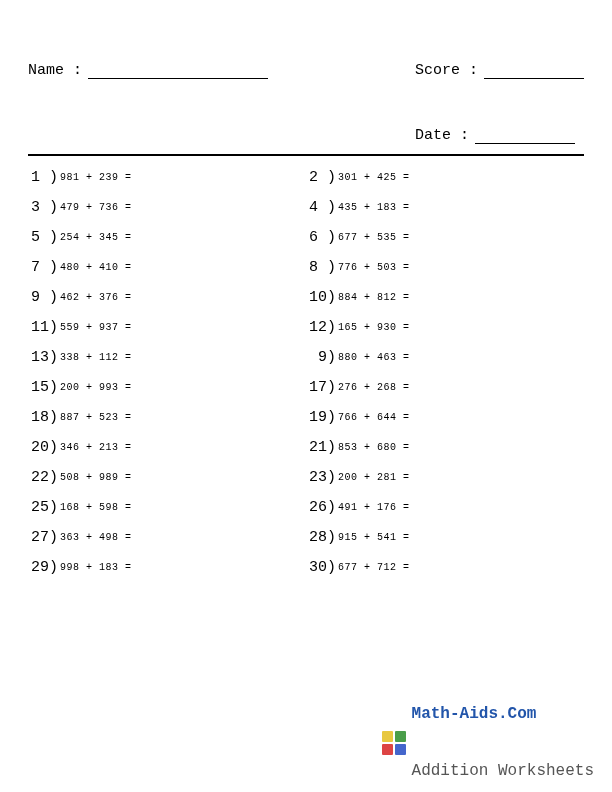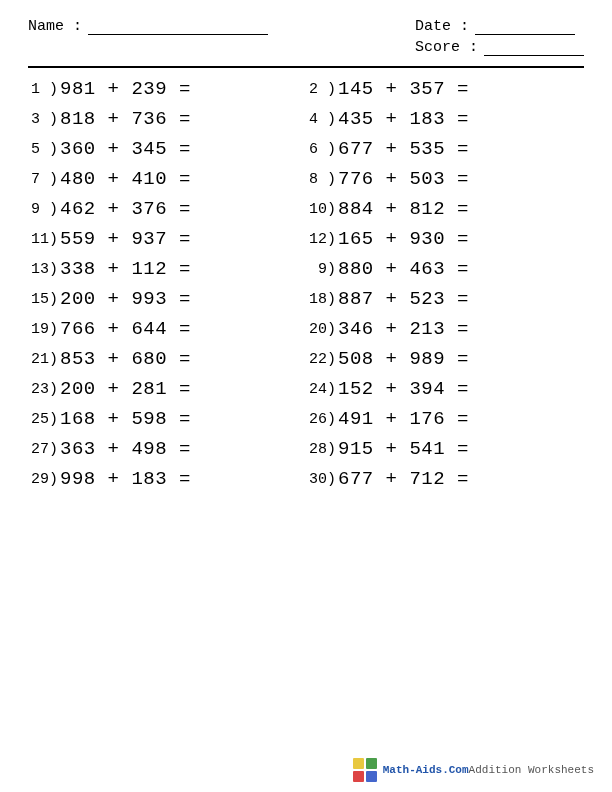--- a/index.html
+++ b/index.html
@@ -26,20 +26,21 @@
     .header-left, .header-right {
       display: flex;
       flex-direction: column;
       gap: 4px;
     }
     .header-row {
       display: flex;
       align-items: center;
       gap: 6px;
       font-size: 15px;
+      margin-top: 44px;
     }
     .header-line {
       display: inline-block;
       border-bottom: 1.5px solid #000;
       width: 180px;
       height: 16px;
     }
     .header-line-short {
       display: inline-block;
       border-bottom: 1.5px solid #000;
@@ -65,21 +66,21 @@
       padding: 2px 0;
       margin: 3px 0;
     }
     .problem-num {
       min-width: 30px;
       text-align: right;
       margin-right: 2px;
       font-size: 15px;
     }
     .problem-expr {
-      font-size: 19px;
+      font-size: 10px;
       letter-spacing: 0.5px;
     }
     .watermark {
       position: absolute;
       bottom: 10px;
       right: 18px;
       display: flex;
       align-items: center;
       gap: 6px;
       font-size: 11px;
@@ -91,73 +92,73 @@
       gap: 2px;
       width: 24px;
       height: 24px;
     }
     .wi1 { background: #e8c840; border-radius: 1px; }
     .wi2 { background: #4a9e4a; border-radius: 1px; }
     .wi3 { background: #d44; border-radius: 1px; }
     .wi4 { background: #4466cc; border-radius: 1px; }
     .watermark-text {
       display: flex;
-      flex-direction: row;
-      font-size: 11px;
+      flex-direction: column;
+      font-size: 16px;
       line-height: 1.3;
     }
     .watermark-top { font-weight: bold; color: #2255aa; }
-    .watermark-bot { color: #555; }
+    .watermark-bot { color: #555; margin-top: 36px; }
   </style>
 </head>
 <body>
 
 <div class="page">
 
   <div class="header">
     <div class="header-left">
       <div class="header-row">
         <span>Name :</span>
         <span class="header-line"></span>
       </div>
     </div>
     <div class="header-right">
       <div class="header-row">
+        <span>Score :</span>
+        <span class="header-line-short"></span>
+      </div>
+      <div class="header-row">
         <span>Date :</span>
-        <span class="header-line-short"></span>
-      </div>
-      <div class="header-row">
-        <span>Score :</span>
         <span class="header-line-short"></span>
       </div>
     </div>
   </div>
 
   <hr class="divider">
 
   <div class="problems-grid" id="problems-container">
   <div class="problem">
         <span class="problem-num">1 )</span>
         <span class="problem-expr"> 981 + 239  =</span>
       </div>
       <div class="problem">
         <span class="problem-num">2 )</span>
-        <span class="problem-expr"> 145 + 357  =</span>
+        <span class="problem-expr"> 301 + 425  =</span>
       </div>
       <div class="problem">
         <span class="problem-num">3 )</span>
-        <span class="problem-expr"> 818 + 736  =</span>
+        <span class="problem-expr"> 479 + 736  =</span>
       </div>
       <div class="problem">
         <span class="problem-num">4 )</span>
         <span class="problem-expr"> 435 + 183  =</span>
       </div>
       <div class="problem">
         <span class="problem-num">5 )</span>
-        <span class="problem-expr"> 360 + 345  =</span>
+        <span class="problem-expr"> 254 + 345  =</span>
       </div>
       <div class="problem">
         <span class="problem-num">6 )</span>
         <span class="problem-expr"> 677 + 535  =</span>
       </div>
       <div class="problem">
         <span class="problem-num">7 )</span>
         <span class="problem-expr"> 480 + 410  =</span>
       </div>
       <div class="problem">
@@ -186,20 +187,24 @@
       </div>
       <div class="problem">
         <span class="problem-num">9)</span>
         <span class="problem-expr"> 880 + 463  =</span>
       </div>
       <div class="problem">
         <span class="problem-num">15)</span>
         <span class="problem-expr"> 200 + 993  =</span>
       </div>
       <div class="problem">
+        <span class="problem-num">17)</span>
+        <span class="problem-expr"> 276 + 268  =</span>
+      </div>
+      <div class="problem">
         <span class="problem-num">18)</span>
         <span class="problem-expr"> 887 + 523  =</span>
       </div>
       <div class="problem">
         <span class="problem-num">19)</span>
         <span class="problem-expr"> 766 + 644  =</span>
       </div>
       <div class="problem">
         <span class="problem-num">20)</span>
         <span class="problem-expr"> 346 + 213  =</span>
@@ -208,24 +213,20 @@
         <span class="problem-num">21)</span>
         <span class="problem-expr"> 853 + 680  =</span>
       </div>
       <div class="problem">
         <span class="problem-num">22)</span>
         <span class="problem-expr"> 508 + 989  =</span>
       </div>
       <div class="problem">
         <span class="problem-num">23)</span>
         <span class="problem-expr"> 200 + 281  =</span>
-      </div>
-      <div class="problem">
-        <span class="problem-num">24)</span>
-        <span class="problem-expr"> 152 + 394  =</span>
       </div>
       <div class="problem">
         <span class="problem-num">25)</span>
         <span class="problem-expr"> 168 + 598  =</span>
       </div>
       <div class="problem">
         <span class="problem-num">26)</span>
         <span class="problem-expr"> 491 + 176  =</span>
       </div>
       <div class="problem">

